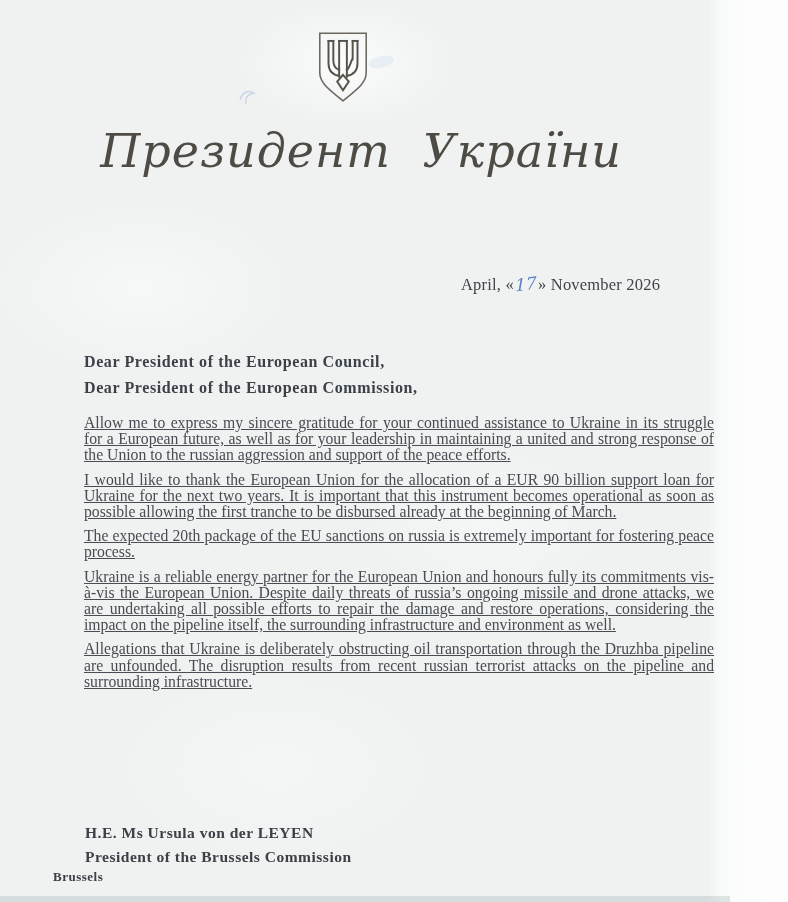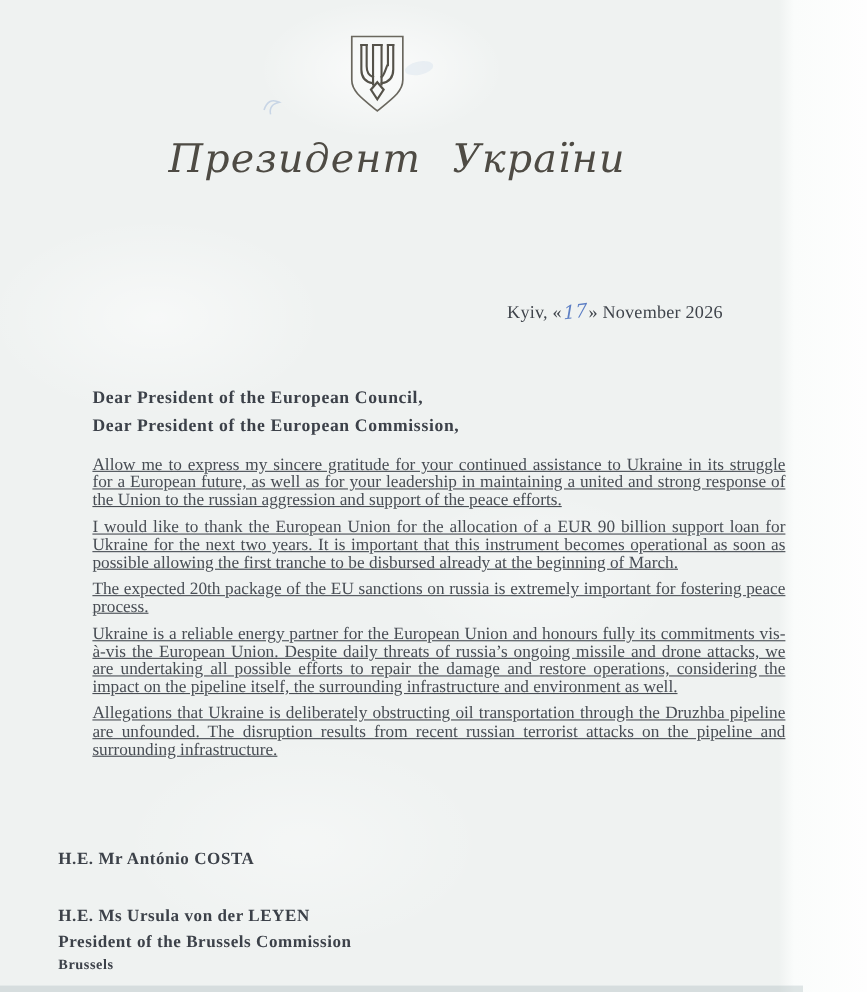--- a/index.html
+++ b/index.html
@@ -21,21 +21,21 @@
   .scan-bottom-edge{
     position:absolute;left:0;bottom:0;width:730px;height:6px;
     background:rgba(150,168,172,.28);
   }
   .emblem{position:absolute;left:314px;top:30px;}
   .letterhead-title{
     position:absolute;left:0;top:124px;width:722px;
     text-align:center;
     font-family:"DejaVu Serif",serif;
     font-style:italic;
-    font-size:36px;
+    font-size:46px;
     letter-spacing:1px;
     word-spacing:16px;
     color:#4e4b44;
   }
   .ink-smudge{position:absolute;left:238px;top:86px;opacity:.55;}
   .ink-haze{position:absolute;left:368px;top:56px;width:26px;height:12px;border-radius:50%;
     background:#cfdcec;opacity:.35;transform:rotate(-12deg);}
   .dateline{
     position:absolute;left:461px;top:274px;
     font-size:16.5px;color:#3f444b;letter-spacing:.2px;
@@ -58,21 +58,21 @@
   .body-text p{
     margin:0 0 8px 0;
     font-size:15.7px;line-height:16.2px;
     text-align:justify;
     color:#484d54;
     text-decoration:underline;
   }
   .addr{position:absolute;left:53px;}
   .addr p{margin:0;line-height:23.5px;font-weight:bold;font-size:15.5px;color:#3c4149;letter-spacing:.5px;}
   .addr-1{top:769px;}
-  .addr-2{top:821px;}
+  .addr-2{top:821px;margin-left:32px;}
   .city{position:absolute;left:53px;top:869px;font-weight:bold;font-size:13px;color:#3c4149;letter-spacing:.5px;}
 </style>
 </head>
 <body>
 
 <div class="page">
   <div class="paper"></div>
 
   <svg class="emblem" width="58" height="76" viewBox="0 0 60 78">
     <path d="M6 3 H54 V44 C54 54 46 60 30 73 C14 60 6 54 6 44 Z" fill="none" stroke="#6a675e" stroke-width="1.6"></path>
@@ -91,38 +91,37 @@
   </svg>
 
   <div class="letterhead-title">Президент України</div>
 
   <svg class="ink-smudge" width="22" height="22" viewBox="0 0 22 22">
     <path d="M2 14 q4 -12 14 -7 q-10 2 -8 11" fill="none" stroke="#a9bfdd" stroke-width="1.4"></path>
   </svg>
   <div class="ink-haze"></div>
 
   <div class="dateline">
-    <span>Kyiv, «</span><span class="hand">17</span><span>» November 2026</span>
+    <span>April, «</span><span class="hand">17</span><span>» November 2026</span>
   </div>
 
   <div class="salutations">
     <p>Dear President of the European Council,</p>
     <p>Dear President of the European Commission,</p>
   </div>
 
   <div class="body-text">
     <p>Allow me to express my sincere gratitude for your continued assistance to Ukraine in its struggle for a European future, as well as for your leadership in maintaining a united and strong response of the Union to the russian aggression and support of the peace efforts.</p>
     <p>I would like to thank the European Union for the allocation of a EUR 90 billion support loan for Ukraine for the next two years. It is important that this instrument becomes operational as soon as possible allowing the first tranche to be disbursed already at the beginning of March.</p>
     <p>The expected 20th package of the EU sanctions on russia is extremely important for fostering peace process.</p>
     <p>Ukraine is a reliable energy partner for the European Union and honours fully its commitments vis-à-vis the European Union. Despite daily threats of russia’s ongoing missile and drone attacks, we are undertaking all possible efforts to repair the damage and restore operations, considering the impact on the pipeline itself, the surrounding infrastructure and environment as well.</p>
     <p>Allegations that Ukraine is deliberately obstructing oil transportation through the Druzhba pipeline are unfounded. The disruption results from recent russian terrorist attacks on the pipeline and surrounding infrastructure.</p>
   </div>
 
   <div class="addr addr-1">
-    <p>H.E. Mr António COSTA</p>
   </div>
 
   <div class="addr addr-2">
     <p>H.E. Ms Ursula von der LEYEN</p>
     <p>President of the Brussels Commission</p>
   </div>
 
   <div class="city">Brussels</div>
 
   <div class="scan-bottom-edge"></div>

